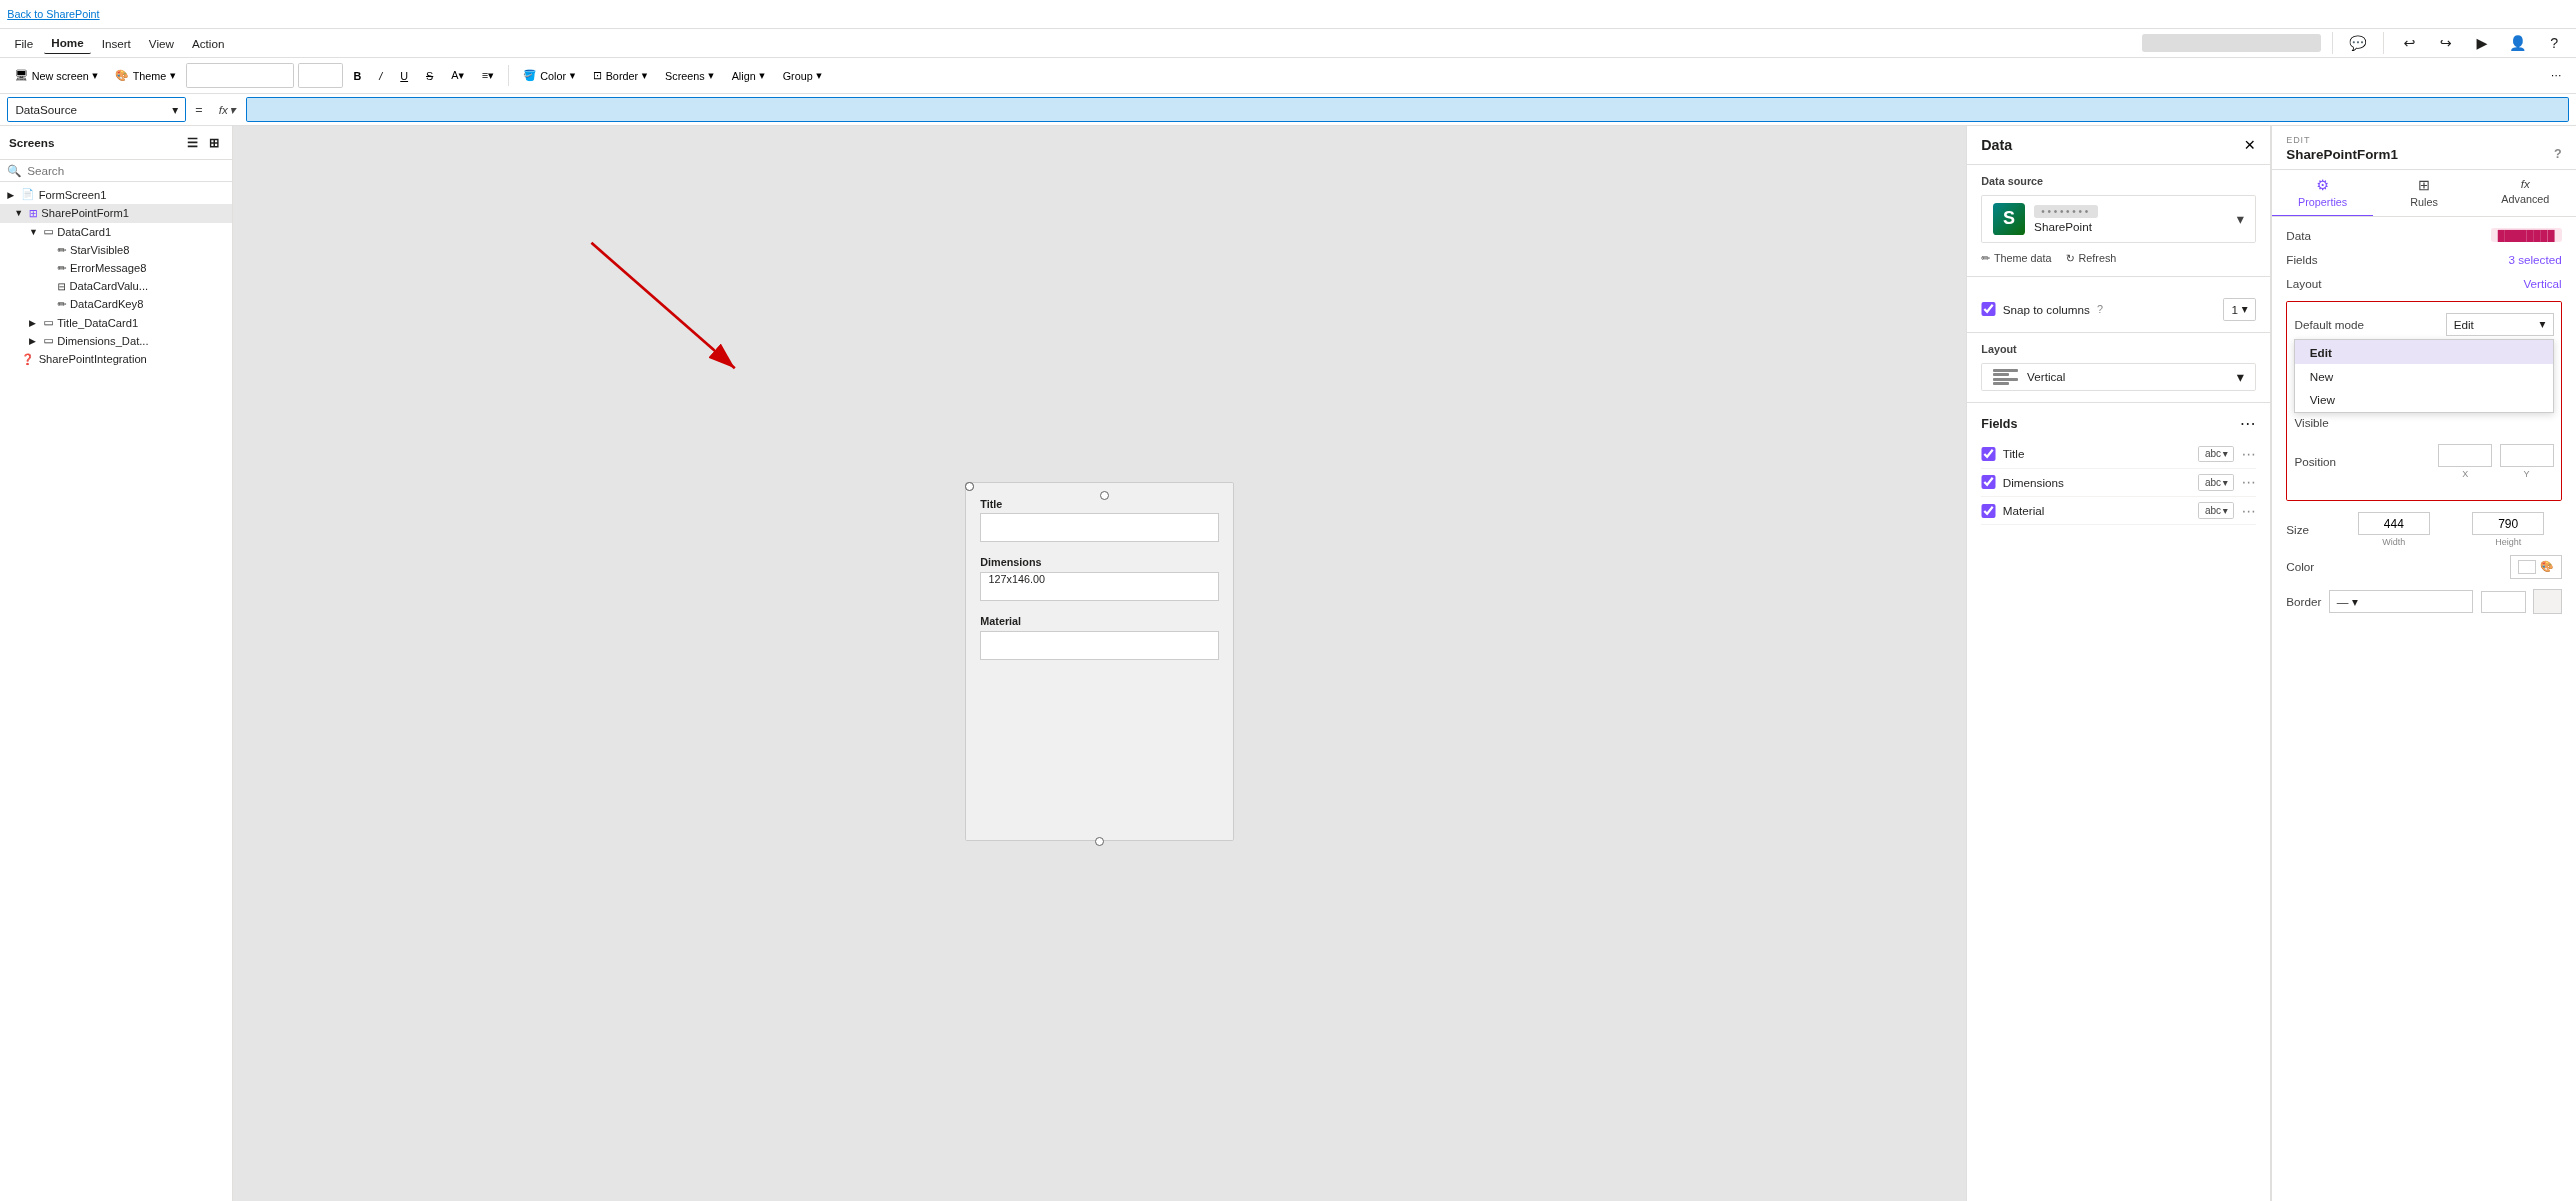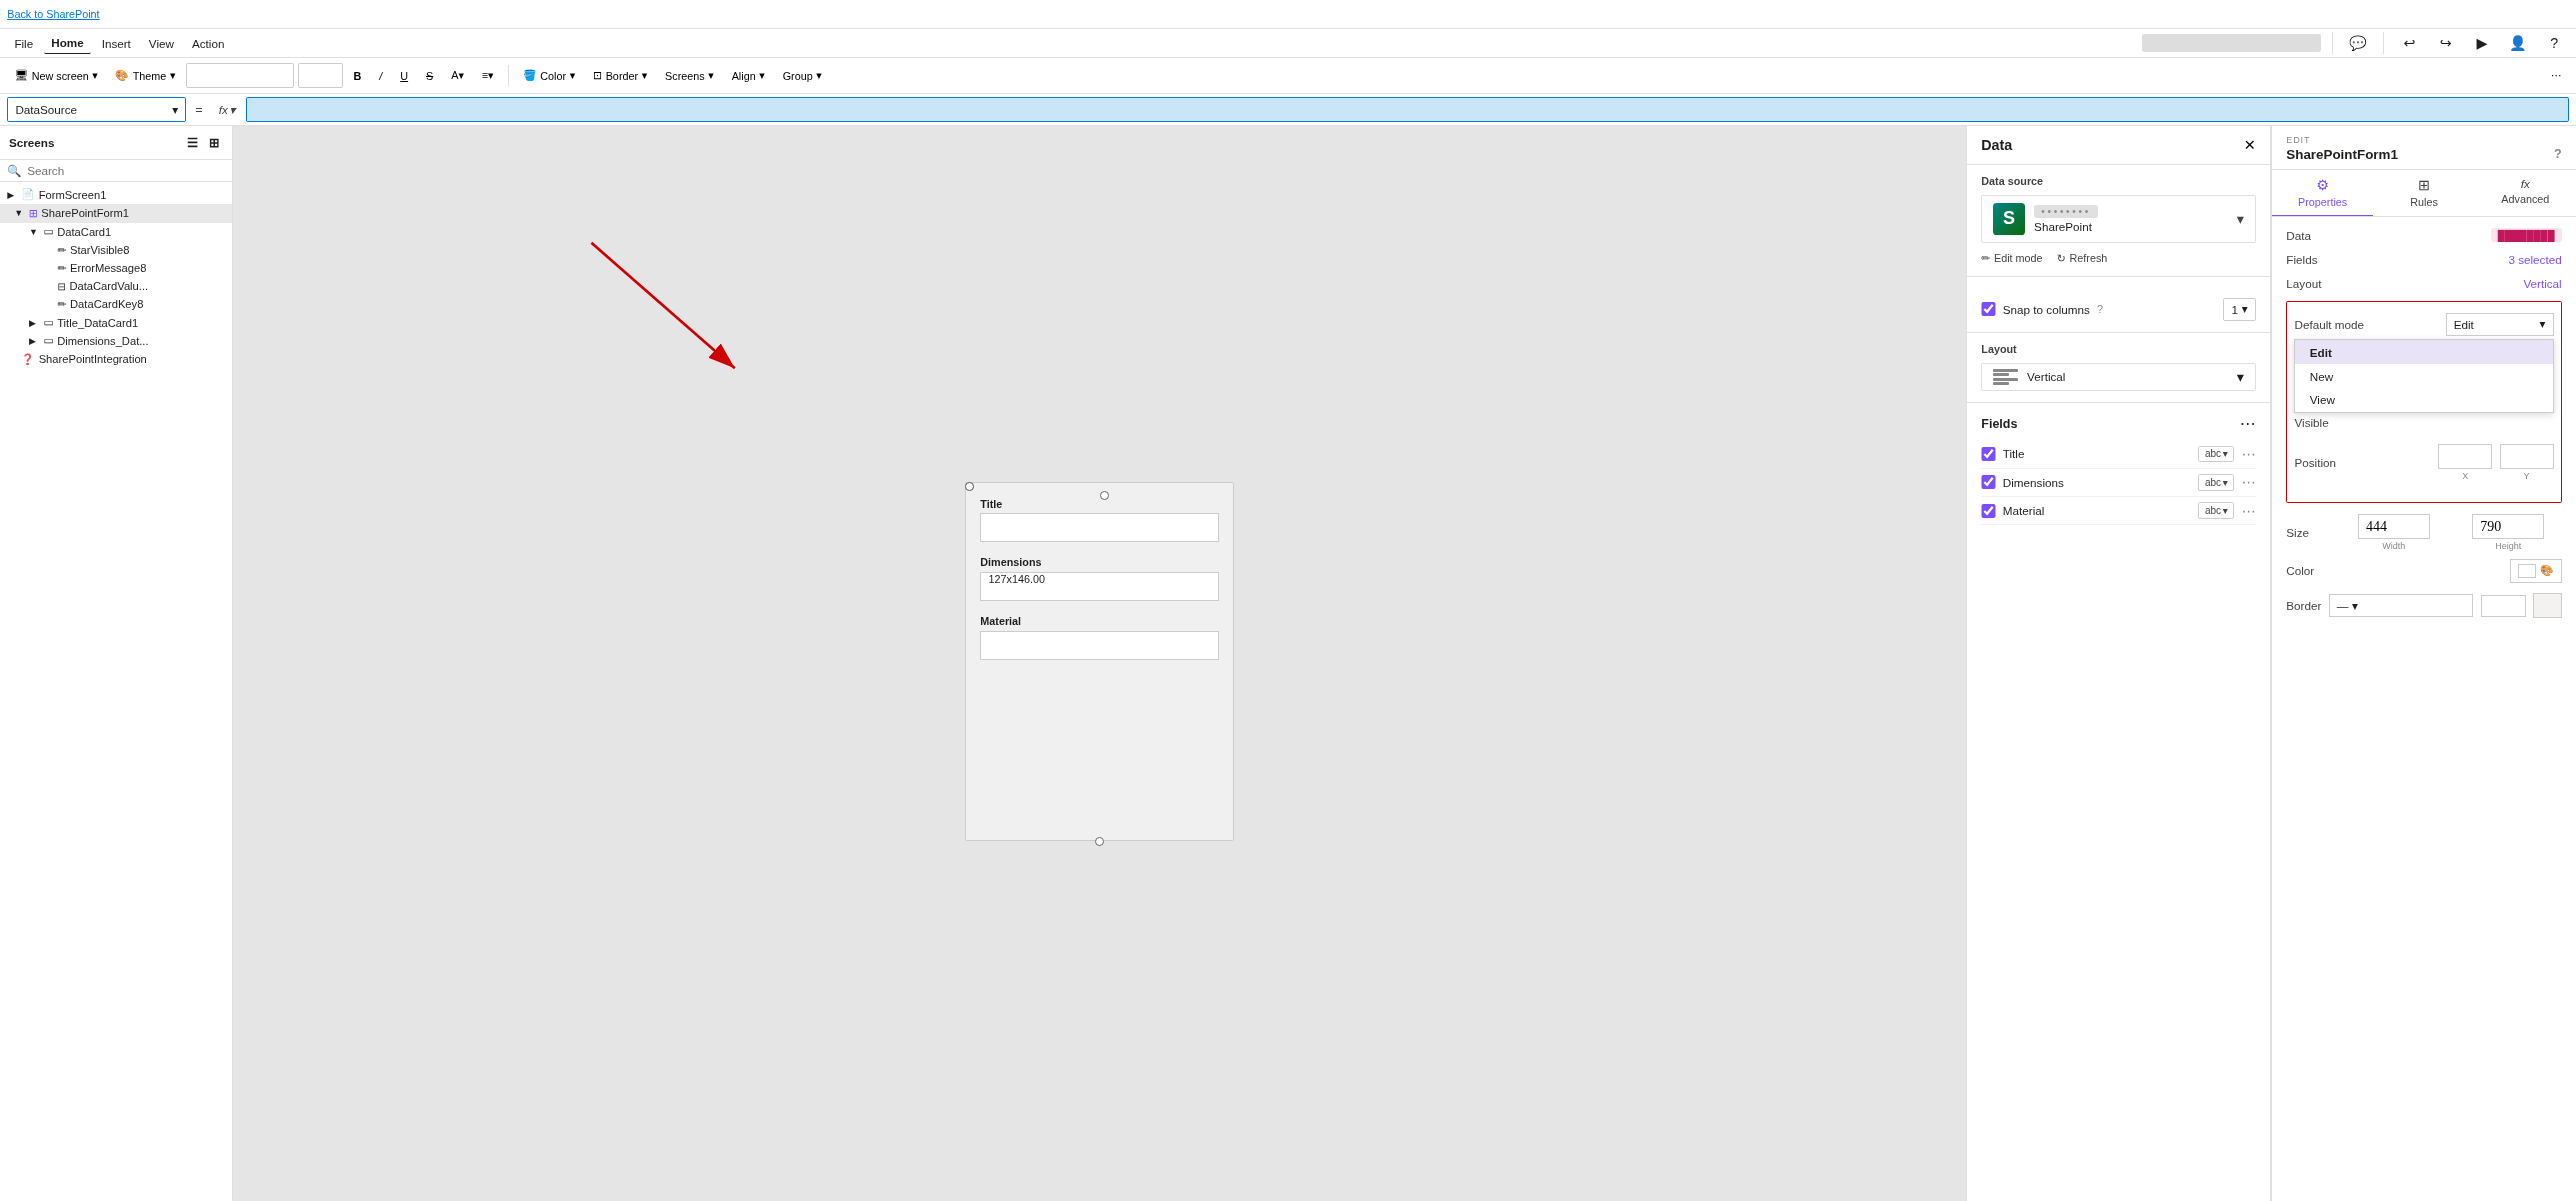--- a/index.html
+++ b/index.html
@@ -113,21 +113,21 @@
     .dropdown-select { display: flex; align-items: center; gap: 3.6px; border: 0.9px solid #ccc; padding: 3.6px 7.2px; font-size: 11.7px; min-width: 108px; justify-content: space-between; cursor: pointer; }
     .dropdown-options { background: #fff; border: 0.9px solid #ccc; box-shadow: 0 1.8px 7.2px rgba(0,0,0,0.15); }
     .dropdown-option { padding: 5.4px 14.3px; font-size: 11.7px; cursor: pointer; }
     .dropdown-option.selected { background: #e8e3f7; font-weight: 600; }
     .visible-row { display: flex; align-items: center; justify-content: space-between; margin-bottom: 7.2px; padding: 3.6px 0; }
     .position-row { display: flex; align-items: center; justify-content: space-between; margin-bottom: 10.8px; padding: 3.6px 0; }
     .size-row { display: flex; align-items: center; margin-bottom: 8px; }
     .size-label { font-size: 11.7px; color: #444; width: 54px; }
     .size-inputs { display: flex; gap: 7.2px; flex: 1; }
     .size-input-group { display: flex; flex-direction: column; align-items: center; flex: 1; }
-    .size-input { border: 0.9px solid #ccc; padding: 3.6px 7.2px; font-size: 14px; width: 72px; text-align: left; font-family: Liberation Serif, serif; }
+    .size-input { border: 0.9px solid #ccc; padding: 3.6px 7.2px; font-size: 12px; width: 72px; text-align: center; }
     .size-sublabel { font-size: 9px; color: #888; margin-top: 1.8px; }
     .color-row { display: flex; align-items: center; justify-content: space-between; margin-bottom: 10.8px; }
     .color-picker-btn { display: flex; align-items: center; gap: 3.6px; border: 0.9px solid #ccc; padding: 3.6px 7.2px; cursor: pointer; }
     .color-swatch { width: 18px; height: 14.3px; background: #fff; border: 0.9px solid #ccc; }
     .border-row { display: flex; align-items: center; justify-content: space-between; margin-bottom: 10.8px; gap: 7.2px; }
     .border-style-select { display: flex; align-items: center; border: 0.9px solid #ccc; padding: 3.6px 7.2px; cursor: pointer; font-size: 11.7px; gap: 3.6px; flex: 1; }
     .border-width-input { border: 0.9px solid #ccc; padding: 3.6px 7.2px; font-size: 11.7px; width: 45px; text-align: right; }
     .border-color-swatch { width: 29px; height: 25px; background: #f3f2f1; border: 0.9px solid #ccc; cursor: pointer; }
   </style>
 </head>
@@ -358,21 +358,21 @@
           <div>
             <div style="font-size:10px; color:#888; background:#e0e0e0; border-radius:2.7px; padding:0.9px 7.2px; letter-spacing:2.7px; margin-bottom:1.8px;">••••••••</div>
             <div class="sharepoint-name">SharePoint</div>
           </div>
         </div>
         <span style="font-size:14.3px; color:#444;">▾</span>
       </div>
       <div class="edit-refresh-row">
         <button class="edit-data-btn">
           <span>✏</span>
-          <span>Edit mode</span>
+          <span>Theme data</span>
         </button>
         <button class="refresh-btn">
           <span>↻</span>
           <span>Refresh</span>
         </button>
       </div>
     </div>
 
     <div class="data-section">
       <div class="snap-row">

